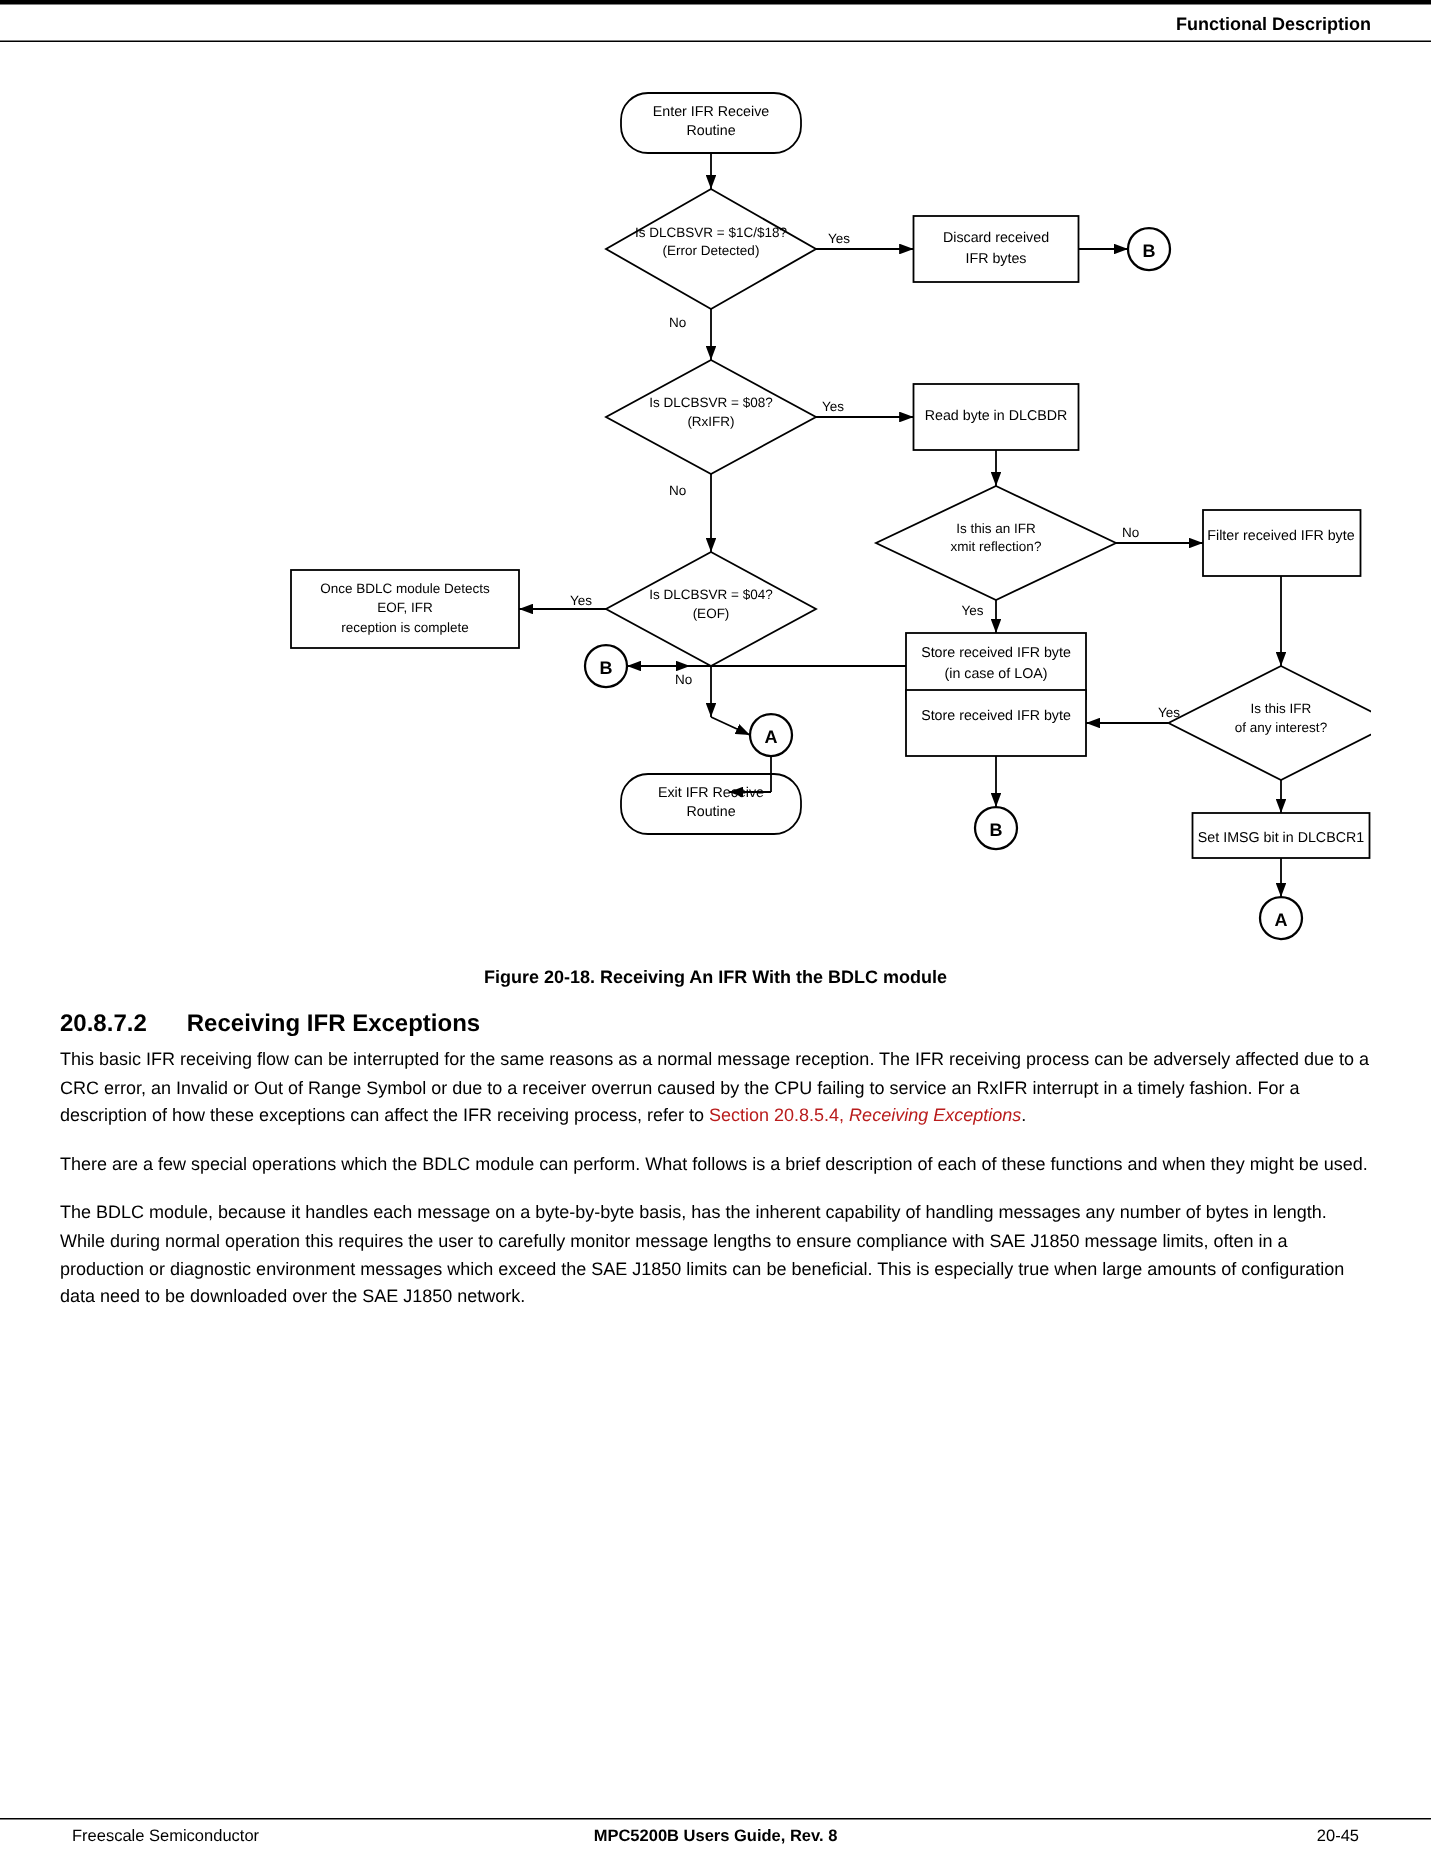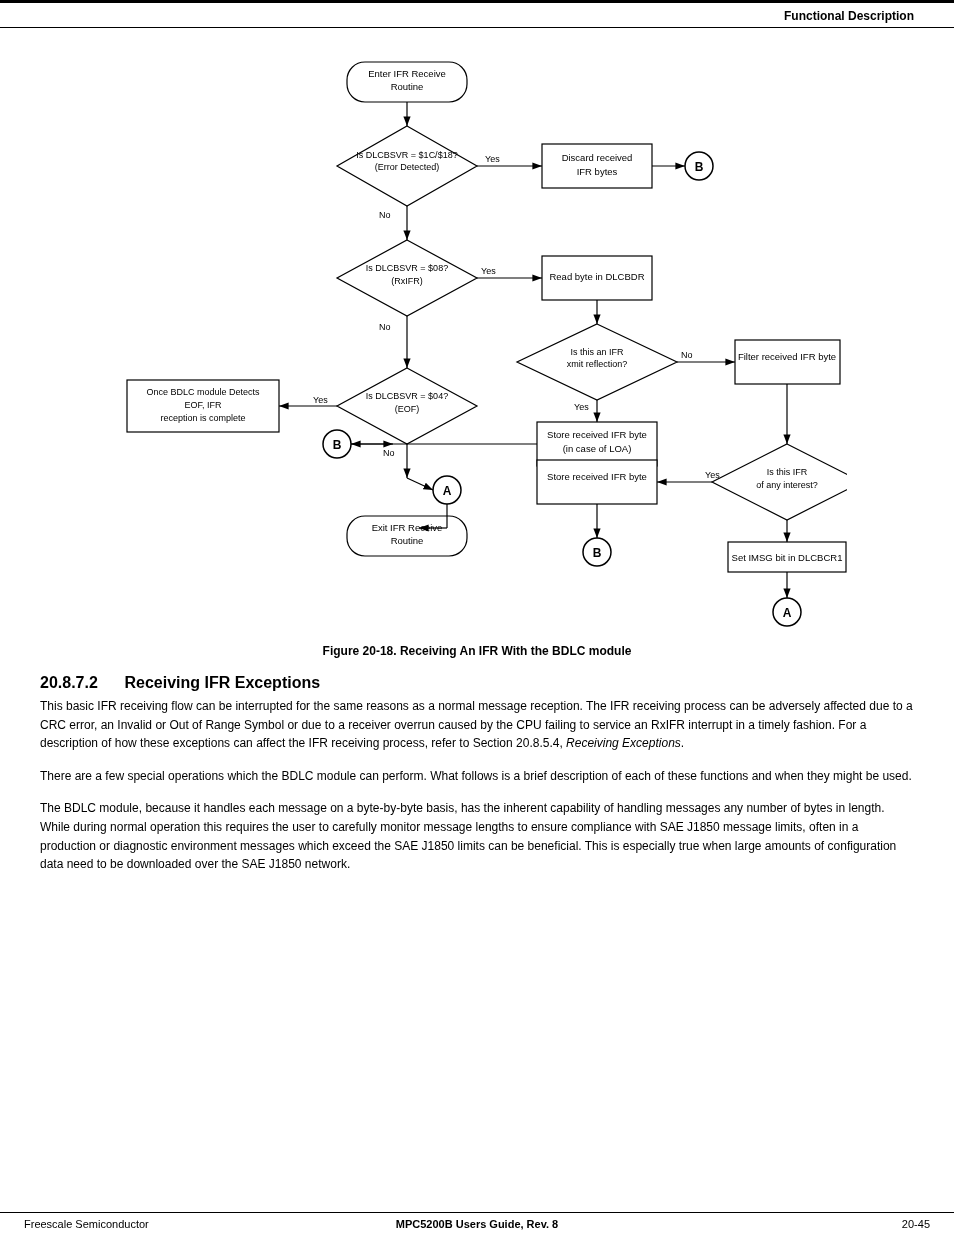--- a/index.html
+++ b/index.html
@@ -34,21 +34,21 @@
       font-weight: bold;
       font-size: 12px;
     }
     
     .content {
       padding: 10px 40px 10px 40px;
     }
     
     .flowchart-container {
       display: flex;
-      justify-content: center;
+      justify-content: flex-end;
       margin: 10px 0 6px 0;
     }
     .flowchart-svg {
       display: block;
     }
     .figure-caption {
       text-align: center;
       font-weight: bold;
       font-size: 12px;
       margin: 6px 0 16px 0;
@@ -67,31 +67,31 @@
     }
     .section-block {
       margin-bottom: 14px;
     }
     .body-text {
       font-size: 12px;
       line-height: 1.55;
       margin-bottom: 8px;
     }
     a.doc-link {
-      color: #000000;
+      color: #b91c1c;
       text-decoration: none;
     }
     
     .page-footer {
       position: absolute;
       bottom: 0;
       left: 0;
       right: 0;
       border-top: 1px solid #000;
-      padding: 5px 24px;
+      padding: 5px 48px;
       display: flex;
       justify-content: space-between;
       align-items: center;
     }
     .footer-center {
       position: absolute;
       left: 50%;
       transform: translateX(-50%);
       font-weight: bold;
       font-size: 11px;

